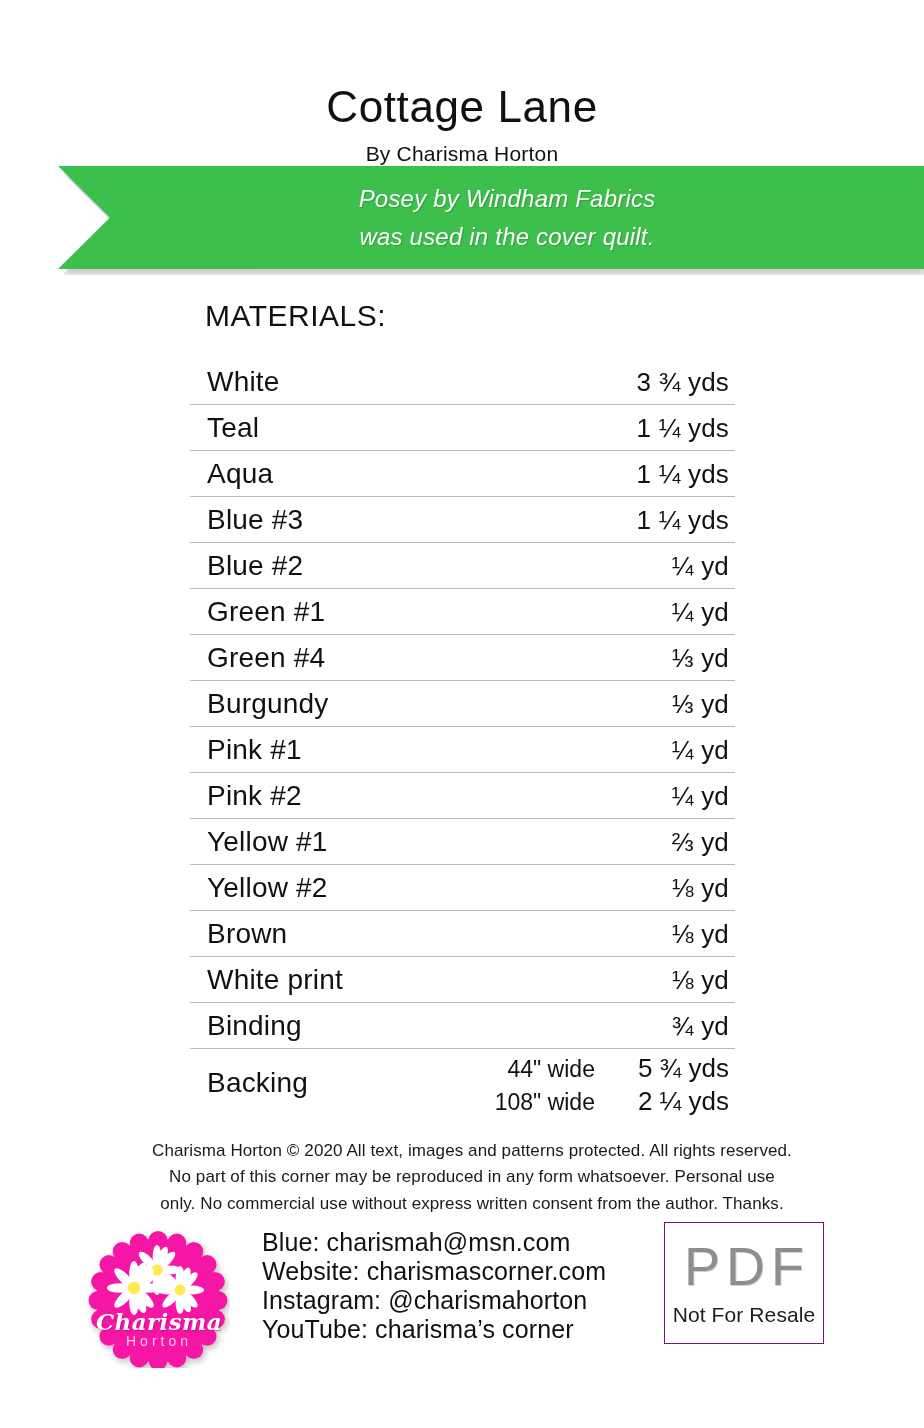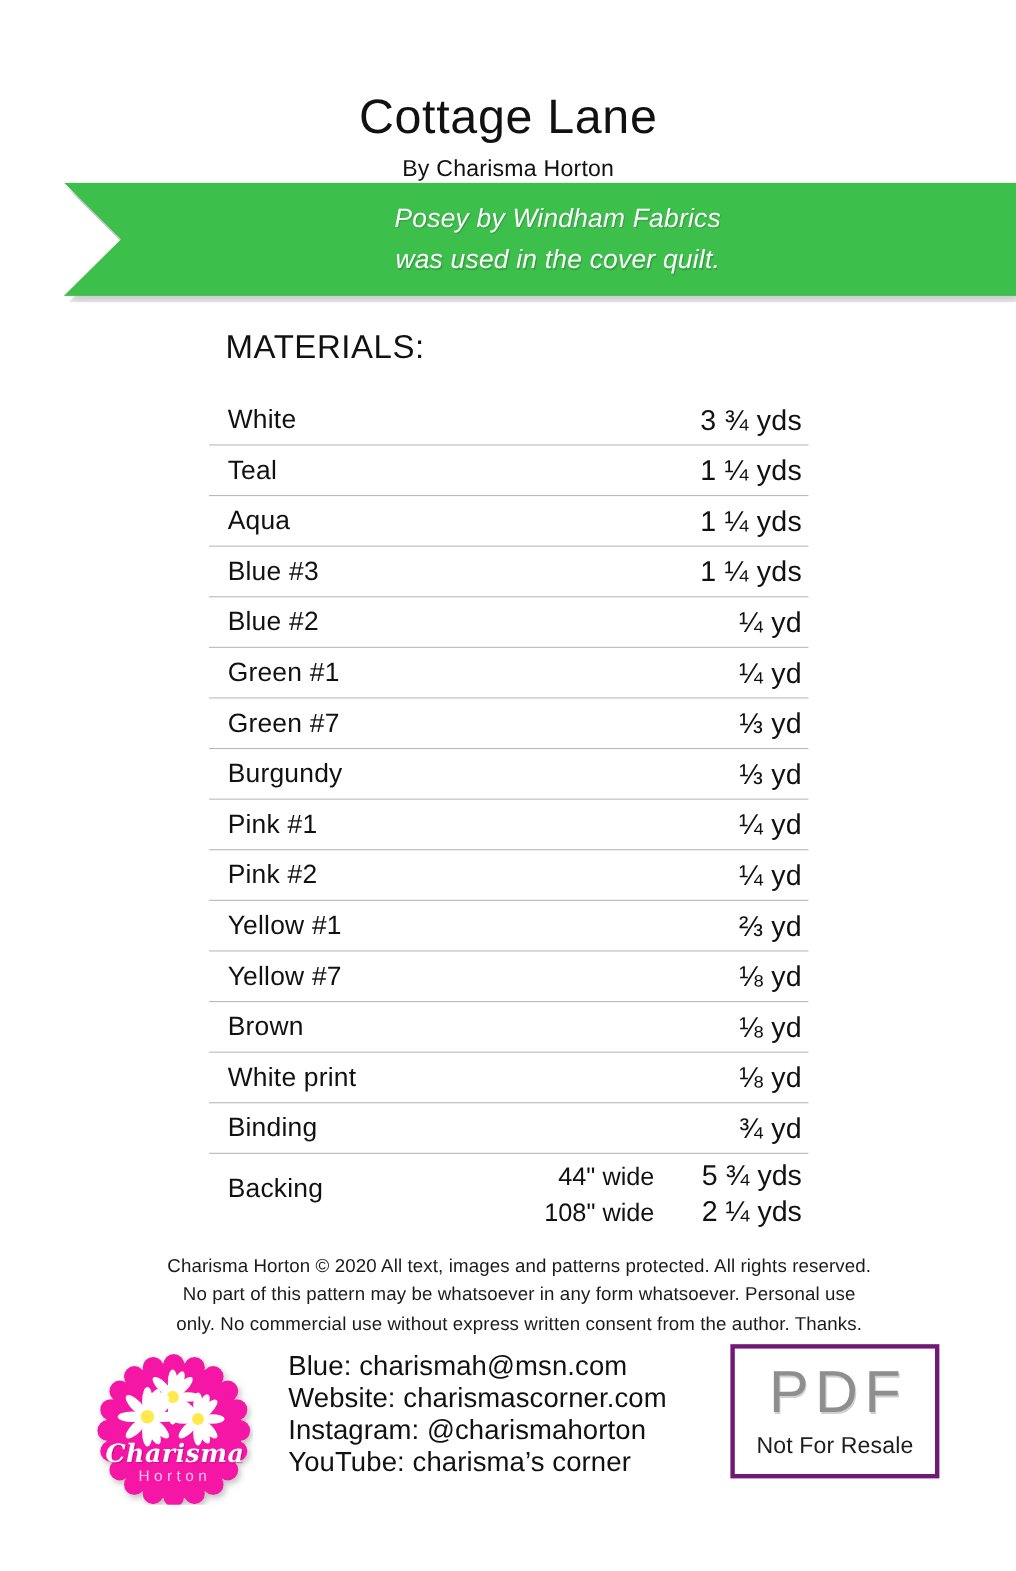--- a/index.html
+++ b/index.html
@@ -120,21 +120,21 @@
     align-items: center;
   }
   .mat-row:last-child {
     border-bottom: none;
   }
   .mat-name {
     position: absolute;
     left: 17px;
     top: 50%;
     transform: translateY(-50%);
-    font-size: 24px;
+    font-size: 28px;
     color: #111111;
     letter-spacing: 0.2px;
     white-space: nowrap;
   }
   .mat-amount {
     position: absolute;
     right: 6px;
     top: 50%;
     transform: translateY(-50%);
     font-size: 26px;
@@ -208,23 +208,23 @@
     line-height: 1.16;
     letter-spacing: 0.1px;
     white-space: nowrap;
   }
 
   
   .pdf-box {
     position: absolute;
     left: 664px;
     top: 1222px;
-    width: 190px;
+    width: 160px;
     height: 122px;
-    border: 4px solid #701a75;
+    border: 1px solid #701a75;
     background: #ffffff;
     box-sizing: border-box;
     display: flex;
     flex-direction: column;
     align-items: center;
     justify-content: center;
   }
   .pdf-word {
     font-family: "Liberation Sans", sans-serif;
     font-size: 54px;
@@ -318,41 +318,41 @@
   </div>
   <div class="mat-row">
     <span class="mat-name">Blue #2</span>
     <span class="mat-amount">¼ yd</span>
   </div>
   <div class="mat-row">
     <span class="mat-name">Green #1</span>
     <span class="mat-amount">¼ yd</span>
   </div>
   <div class="mat-row">
-    <span class="mat-name">Green #7</span>
+    <span class="mat-name">Green #4</span>
     <span class="mat-amount">⅓ yd</span>
   </div>
   <div class="mat-row">
     <span class="mat-name">Burgundy</span>
     <span class="mat-amount">⅓ yd</span>
   </div>
   <div class="mat-row">
     <span class="mat-name">Pink #1</span>
     <span class="mat-amount">¼ yd</span>
   </div>
   <div class="mat-row">
     <span class="mat-name">Pink #2</span>
     <span class="mat-amount">¼ yd</span>
   </div>
   <div class="mat-row">
     <span class="mat-name">Yellow #1</span>
     <span class="mat-amount">⅔ yd</span>
   </div>
   <div class="mat-row">
-    <span class="mat-name">Yellow #7</span>
+    <span class="mat-name">Yellow #2</span>
     <span class="mat-amount">⅛ yd</span>
   </div>
   <div class="mat-row">
     <span class="mat-name">Brown</span>
     <span class="mat-amount">⅛ yd</span>
   </div>
   <div class="mat-row">
     <span class="mat-name">White print</span>
     <span class="mat-amount">⅛ yd</span>
   </div>
@@ -372,21 +372,21 @@
         <span class="backing-width">108" wide</span>
         <span class="backing-amt">2 ¼ yds</span>
       </div>
     </div>
   </div>
 
 </div>
 
 <div class="copyright">
   <div>Charisma Horton © 2020 All text, images and patterns protected. All rights reserved.</div>
-  <div>No part of this pattern may be whatsoever in any form whatsoever. Personal use</div>
+  <div>No part of this corner may be reproduced in any form whatsoever. Personal use</div>
   <div>only. No commercial use without express written consent from the author.  Thanks.</div>
 </div>
 
 <div class="logo">
   <svg width="142" height="142" viewBox="0 0 142 142">
     <defs>
       <filter id="logoshadow" x="-30%" y="-30%" width="170%" height="170%">
         <feDropShadow dx="2" dy="3" stdDeviation="3" flood-color="#8a8a8a" flood-opacity="0.55"></feDropShadow>
       </filter>
     </defs>

